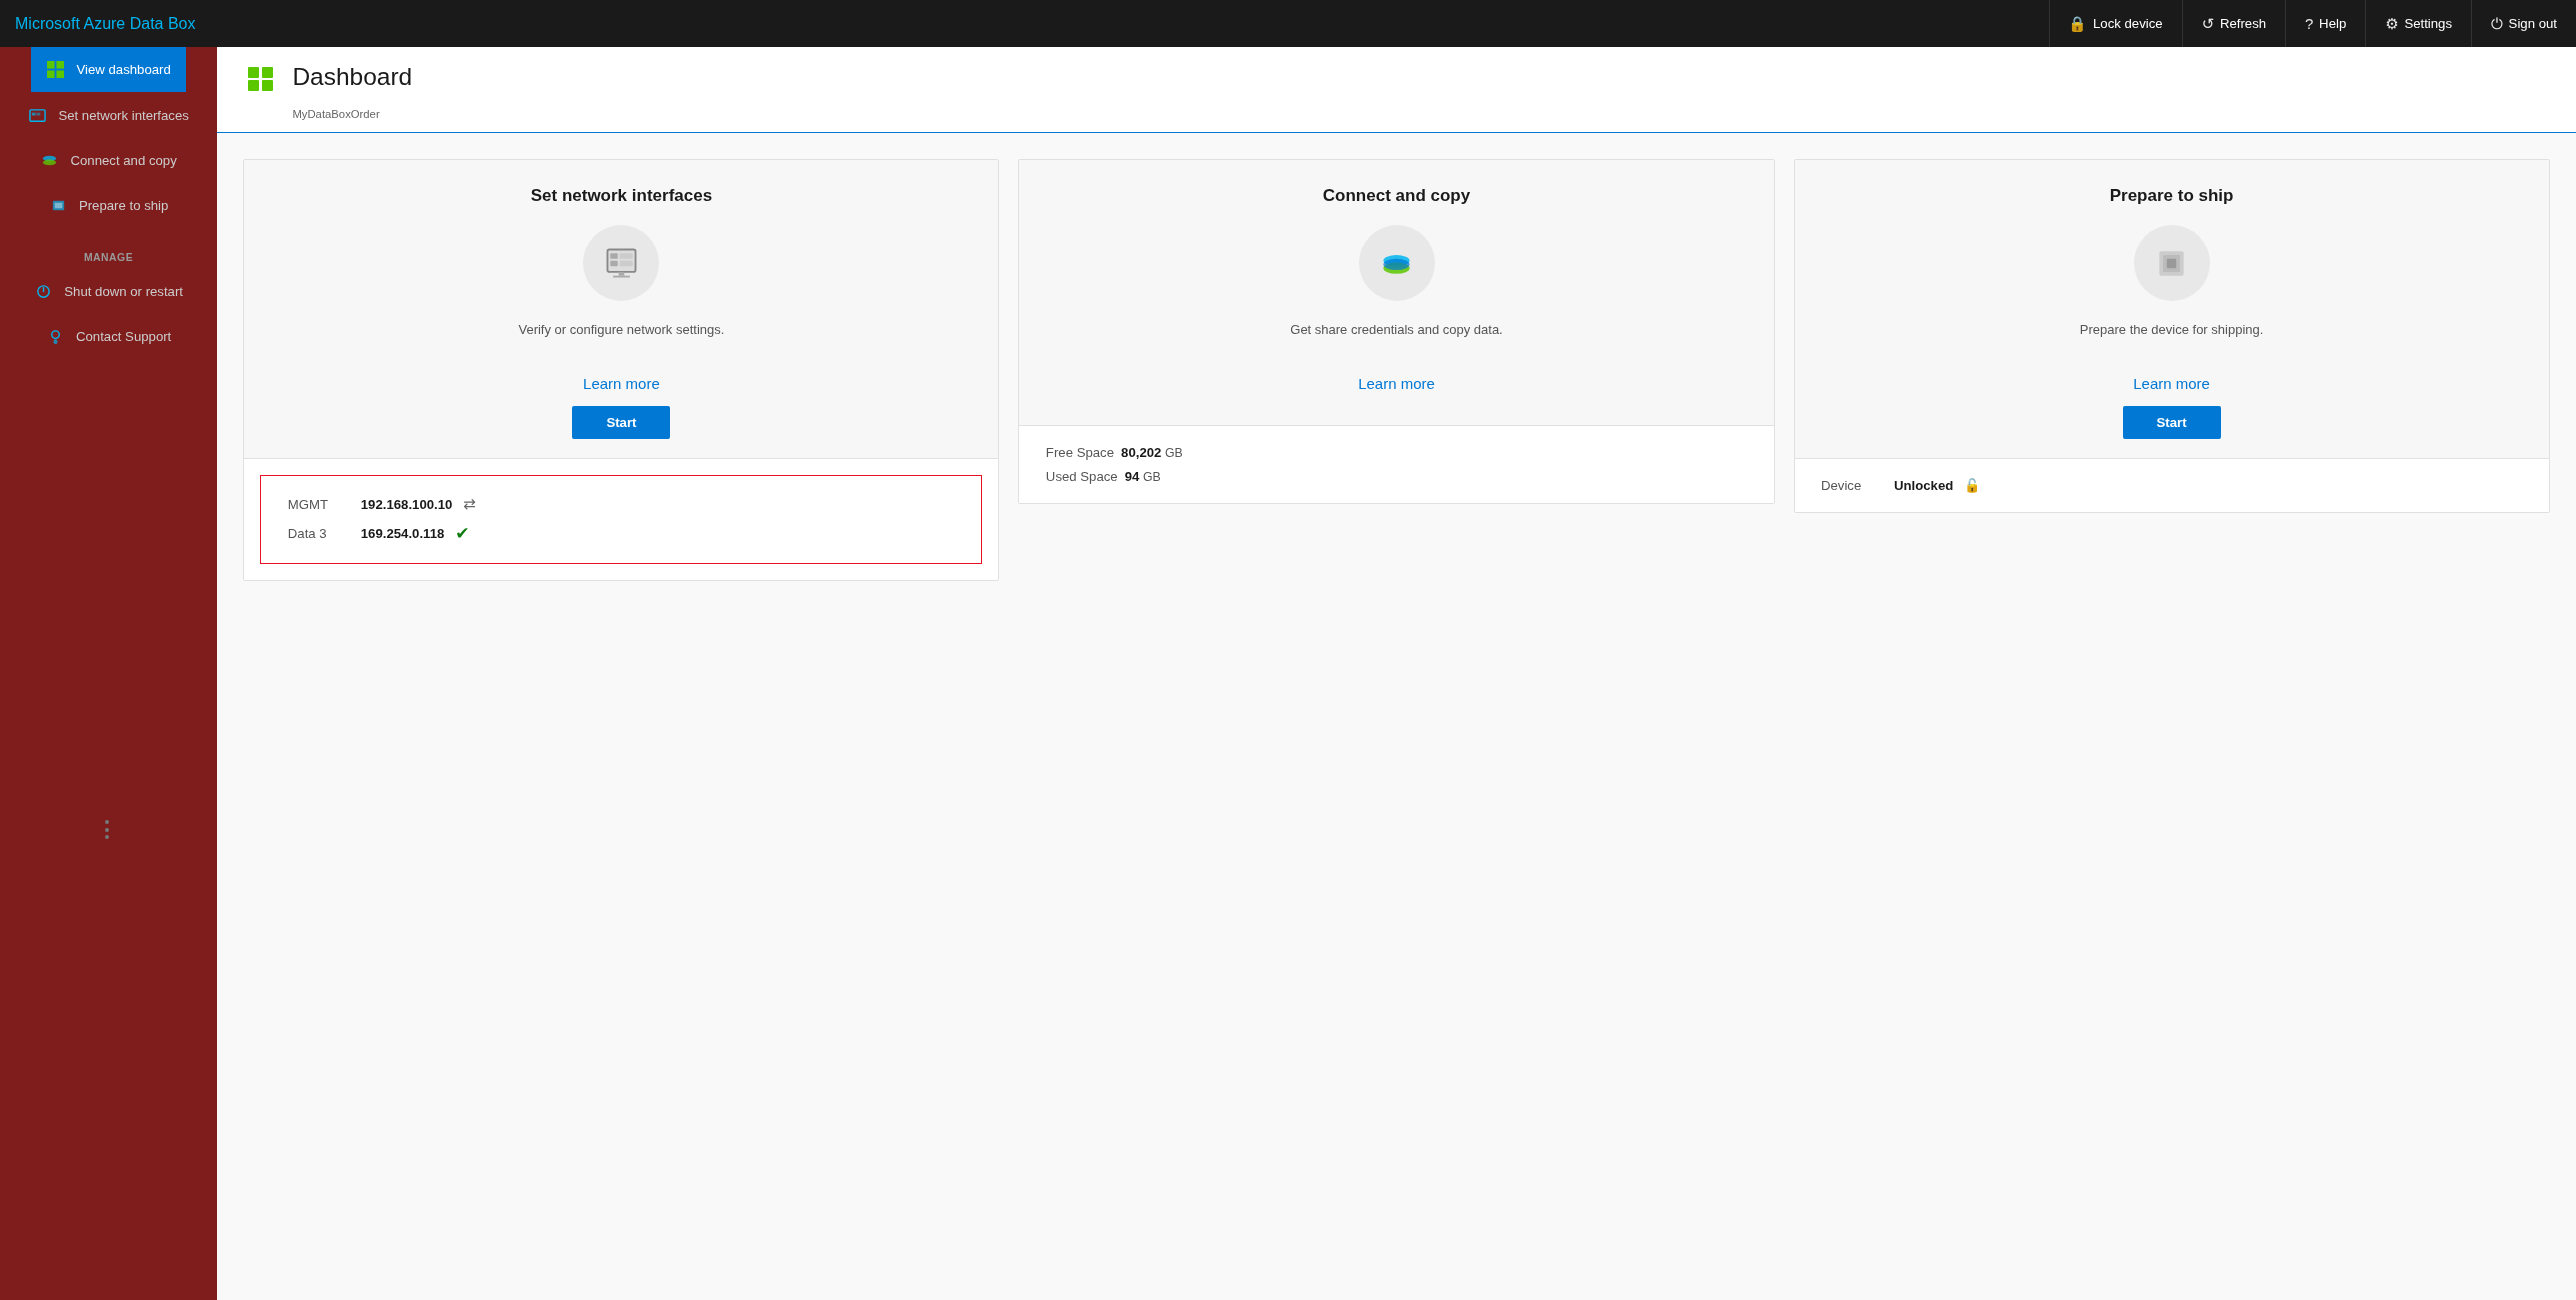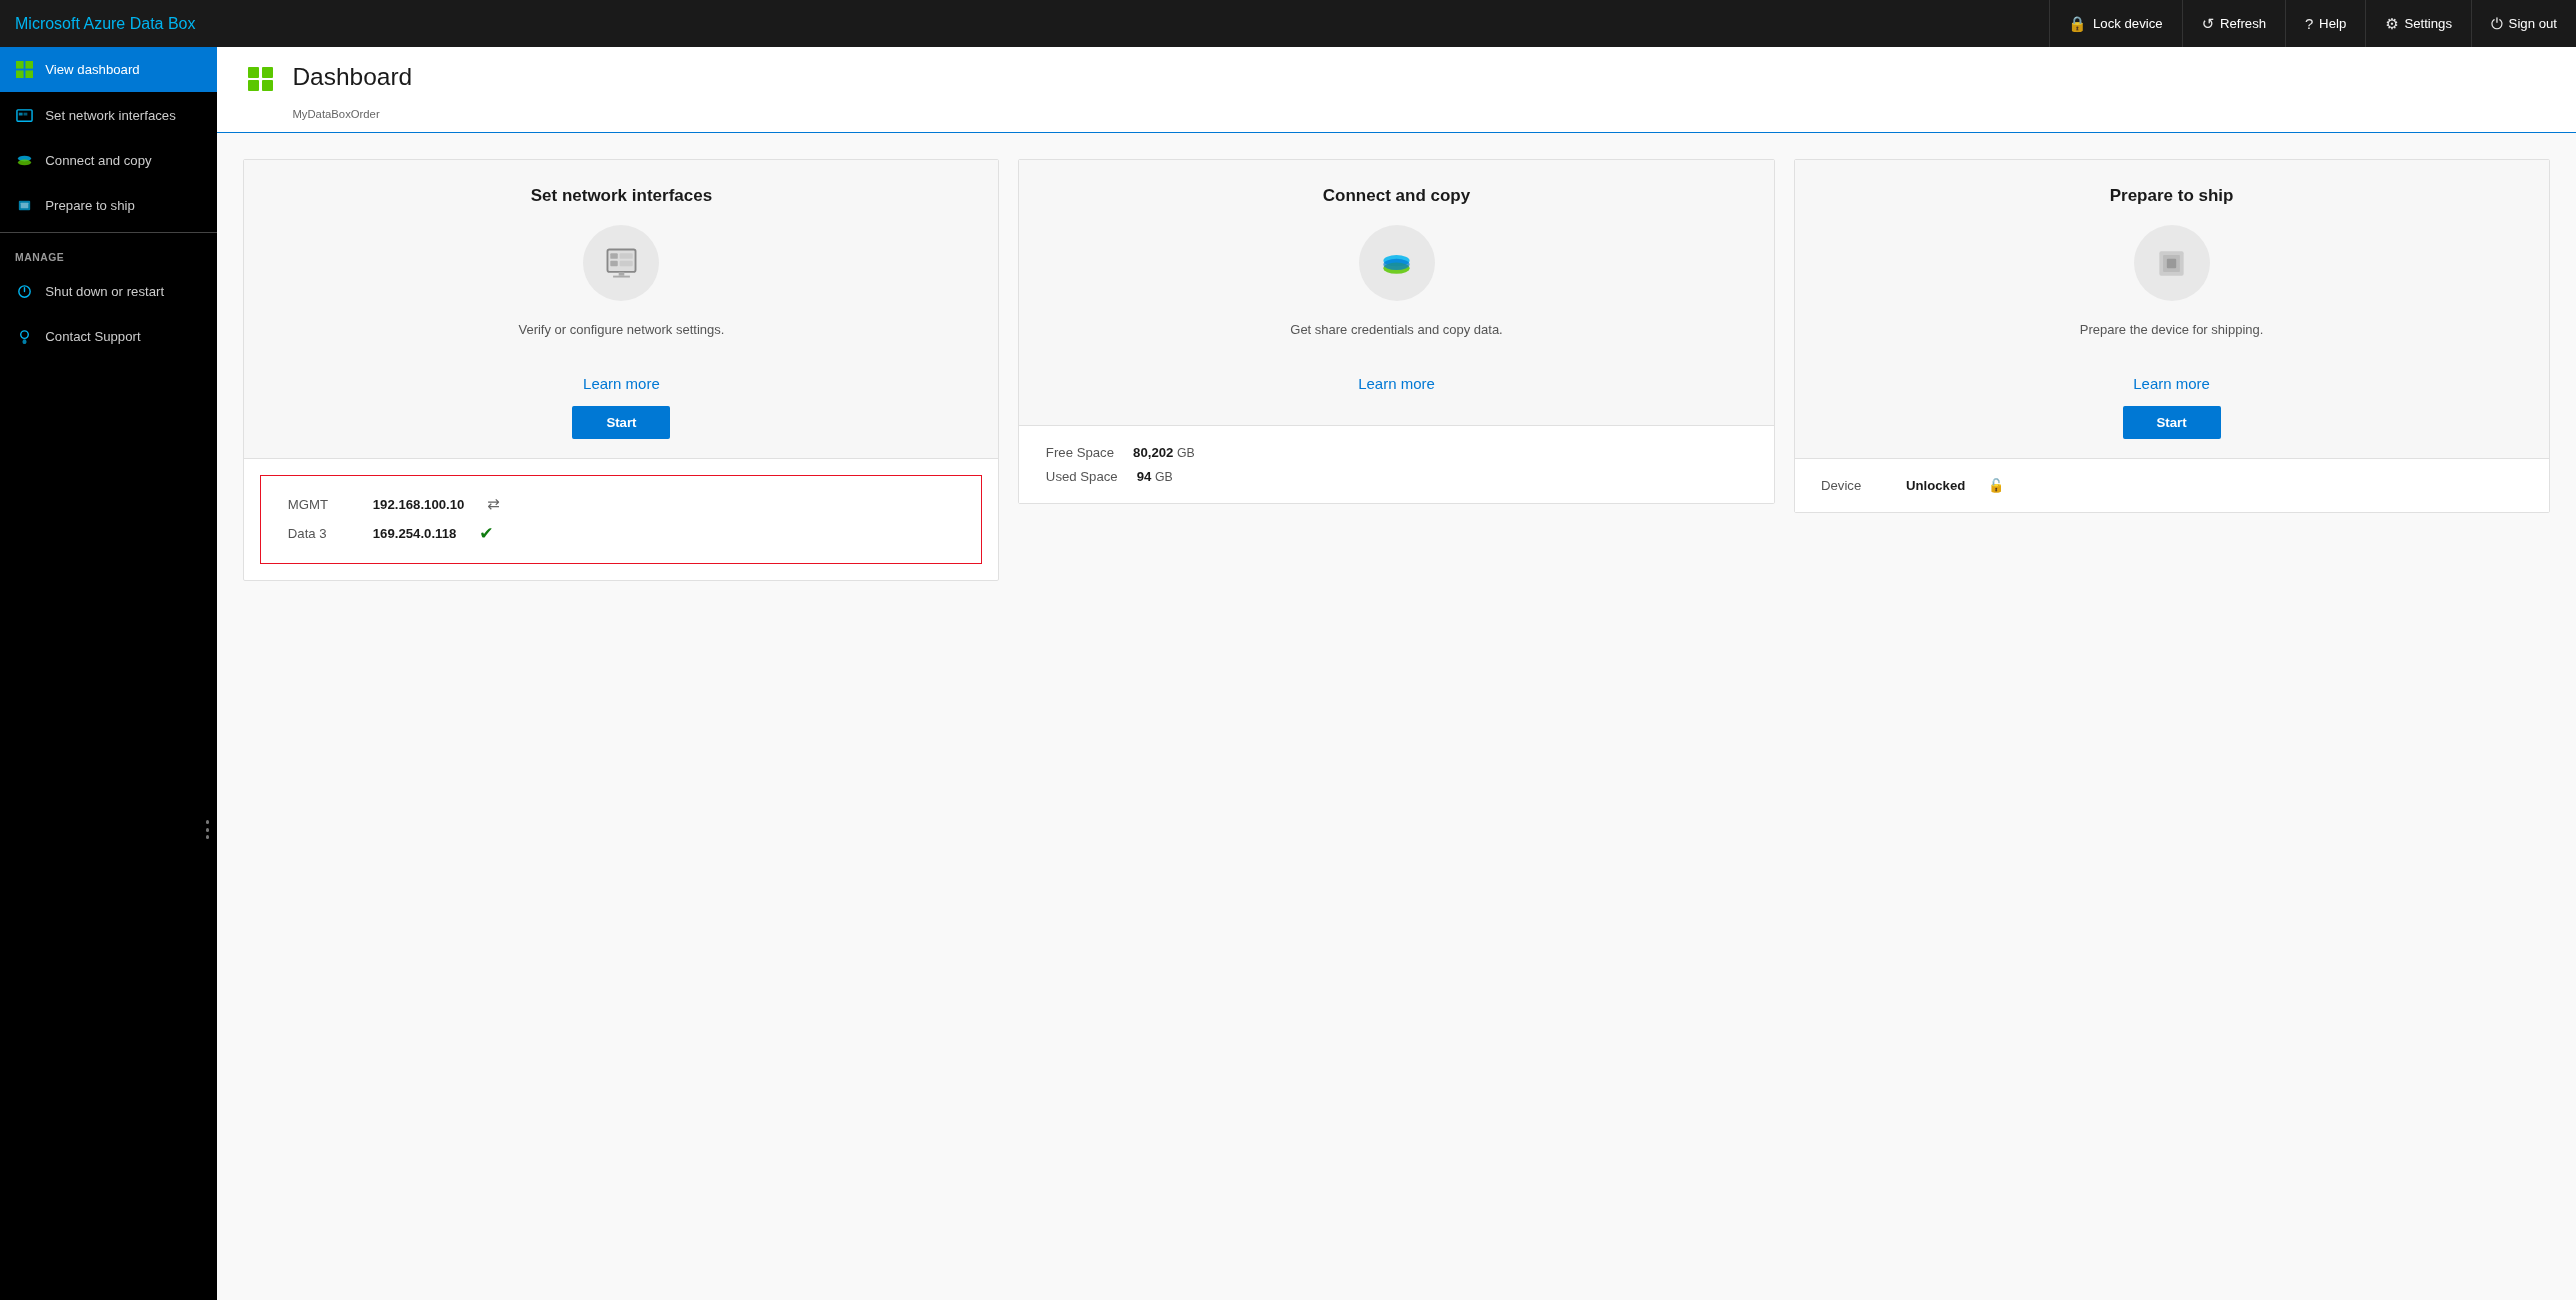--- a/index.html
+++ b/index.html
@@ -43,27 +43,28 @@
 
     
     .layout {
       display: flex;
       flex: 1;
       overflow: hidden;
     }
 
     
     .sidebar {
-      background: #000000;
+      background: #7f1d1d;
       width: 217px;
       flex-shrink: 0;
       display: flex;
       flex-direction: column;
       overflow-y: auto;
       position: relative;
+      align-items: center;
     }
     .sidebar-item {
       display: flex;
       align-items: center;
       gap: 11.3px;
       padding: 13.2px 15px;
       color: #ccc;
       font-size: 13.2px;
       cursor: pointer;
       transition: background 0.15s;
@@ -209,21 +210,21 @@
     }
 
     .card-bottom.highlighted {
       border: 1.9px solid #e81123;
       margin: 16px;
     }
 
     .info-row {
       display: flex;
       align-items: center;
-      gap: 19px;
+      gap: 7px;
       font-size: 13.2px;
     }
     .info-label { color: #555; min-width: 66px; }
     .info-value { font-weight: 700; color: #1a1a1a; }
     .info-unit { font-weight: 400; color: #555; font-size: 12.3px; }
 
     
     .status-link-icon { color: #666; font-size: 15px; margin-left: 3.8px; }
     .status-ok-icon { color: #107c10; font-size: 17px; margin-left: 3.8px; }
     .status-unlock-icon { color: #555; font-size: 13.2px; margin-left: 3.8px; }

